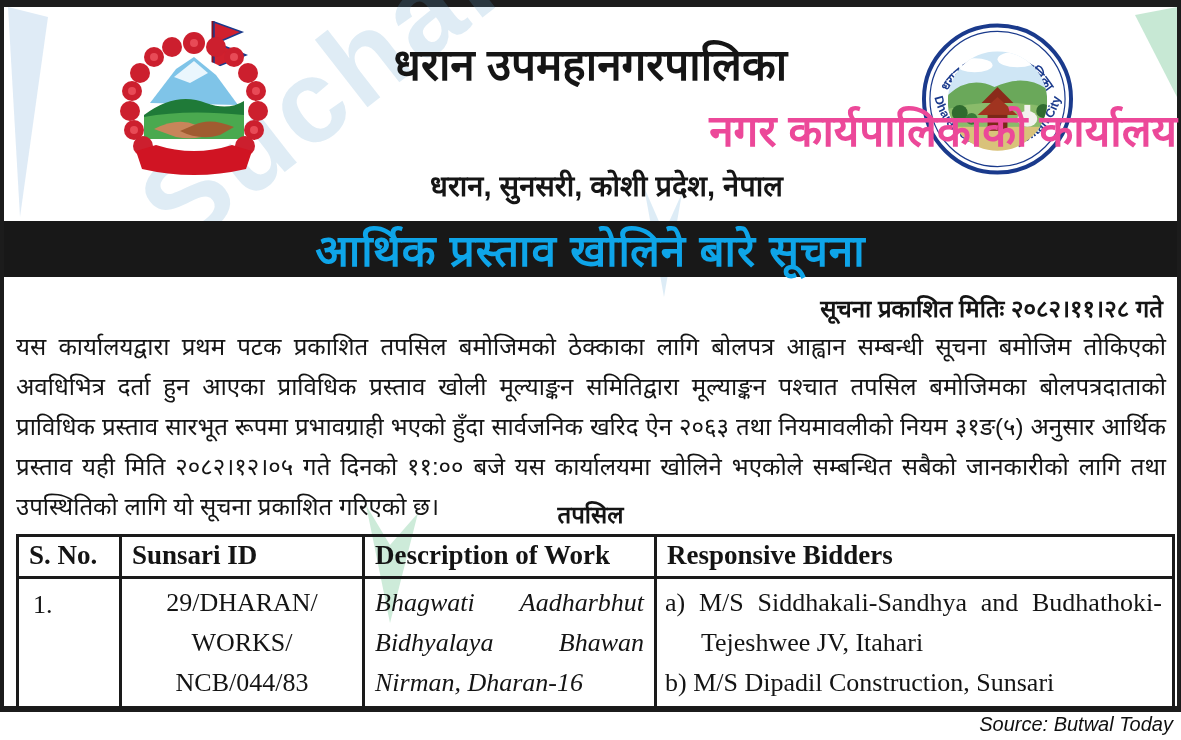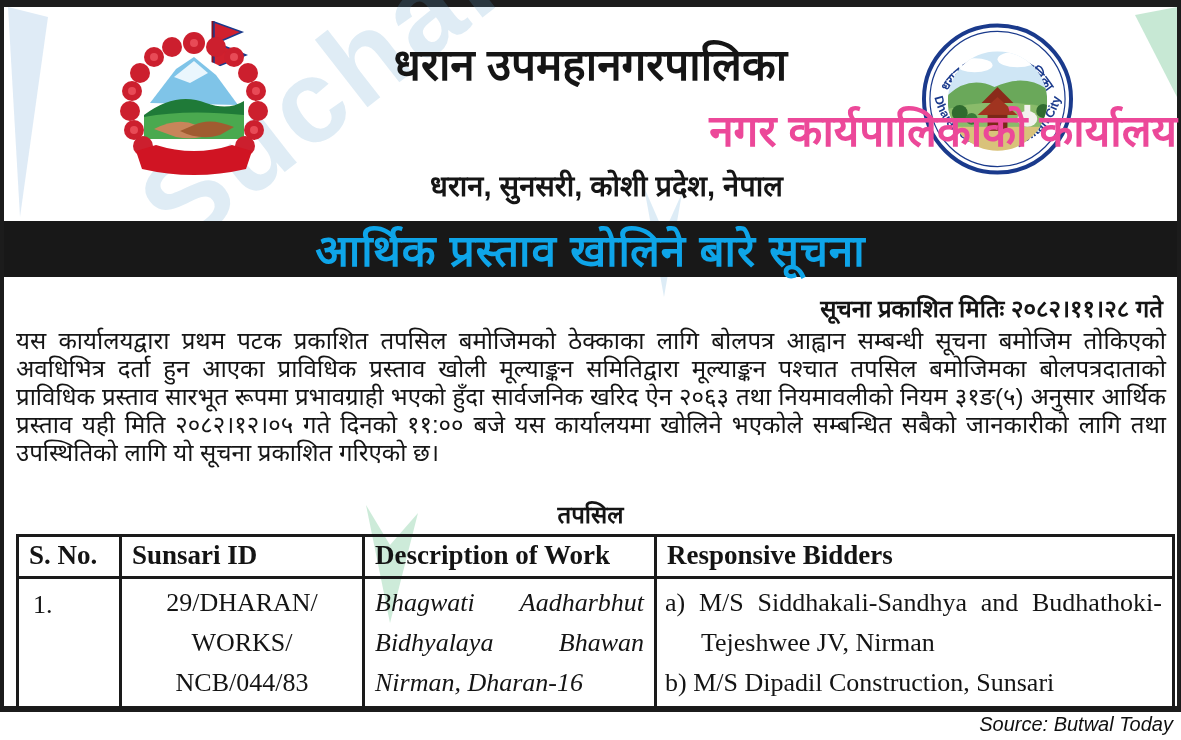--- a/index.html
+++ b/index.html
@@ -52,21 +52,21 @@
 
   
   .date-line {
     position:absolute; right:14px; top:284px;
     font-size:24px; font-weight:bold; color:#151515;
   }
 
   
   .body-text {
     position:absolute; left:12px; top:320px; width:1150px;
-    font-size:24px; line-height:28px; text-align:justify; color:#151515;
+    font-size:24px; line-height:40px; text-align:justify; color:#151515;
   }
 
   .schedule-label {
     position:absolute; left:0; top:490px; width:100%; text-align:center;
     font-size:24px; font-weight:bold; color:#151515;
   }
 
   
   table.notice-table {
     position:absolute; left:12px; top:527px; width:1156px;
@@ -243,21 +243,21 @@
       <tbody>
         <tr>
           <td class="cell-sn">1.</td>
           <td class="cell-cid">
             <span class="cid-line">29/DHARAN/</span>
             <span class="cid-line">WORKS/</span>
             <span class="cid-line">NCB/044/83</span>
           </td>
           <td class="cell-desc">Bhagwati Aadharbhut Bidhyalaya Bhawan Nirman, Dharan-16</td>
           <td class="cell-bid">
-            <div class="bidder-item justify">a) M/S Siddhakali-Sandhya and Budhathoki-Tejeshwee JV, Nirman</div>
+            <div class="bidder-item justify">a) M/S Siddhakali-Sandhya and Budhathoki-Tejeshwee JV, Itahari</div>
             <div class="bidder-item">b) M/S Dipadil Construction, Sunsari</div>
           </td>
         </tr>
       </tbody>
     </table>
 
   </div>
 
   <div class="source-credit">Source: Butwal Today</div>
 

